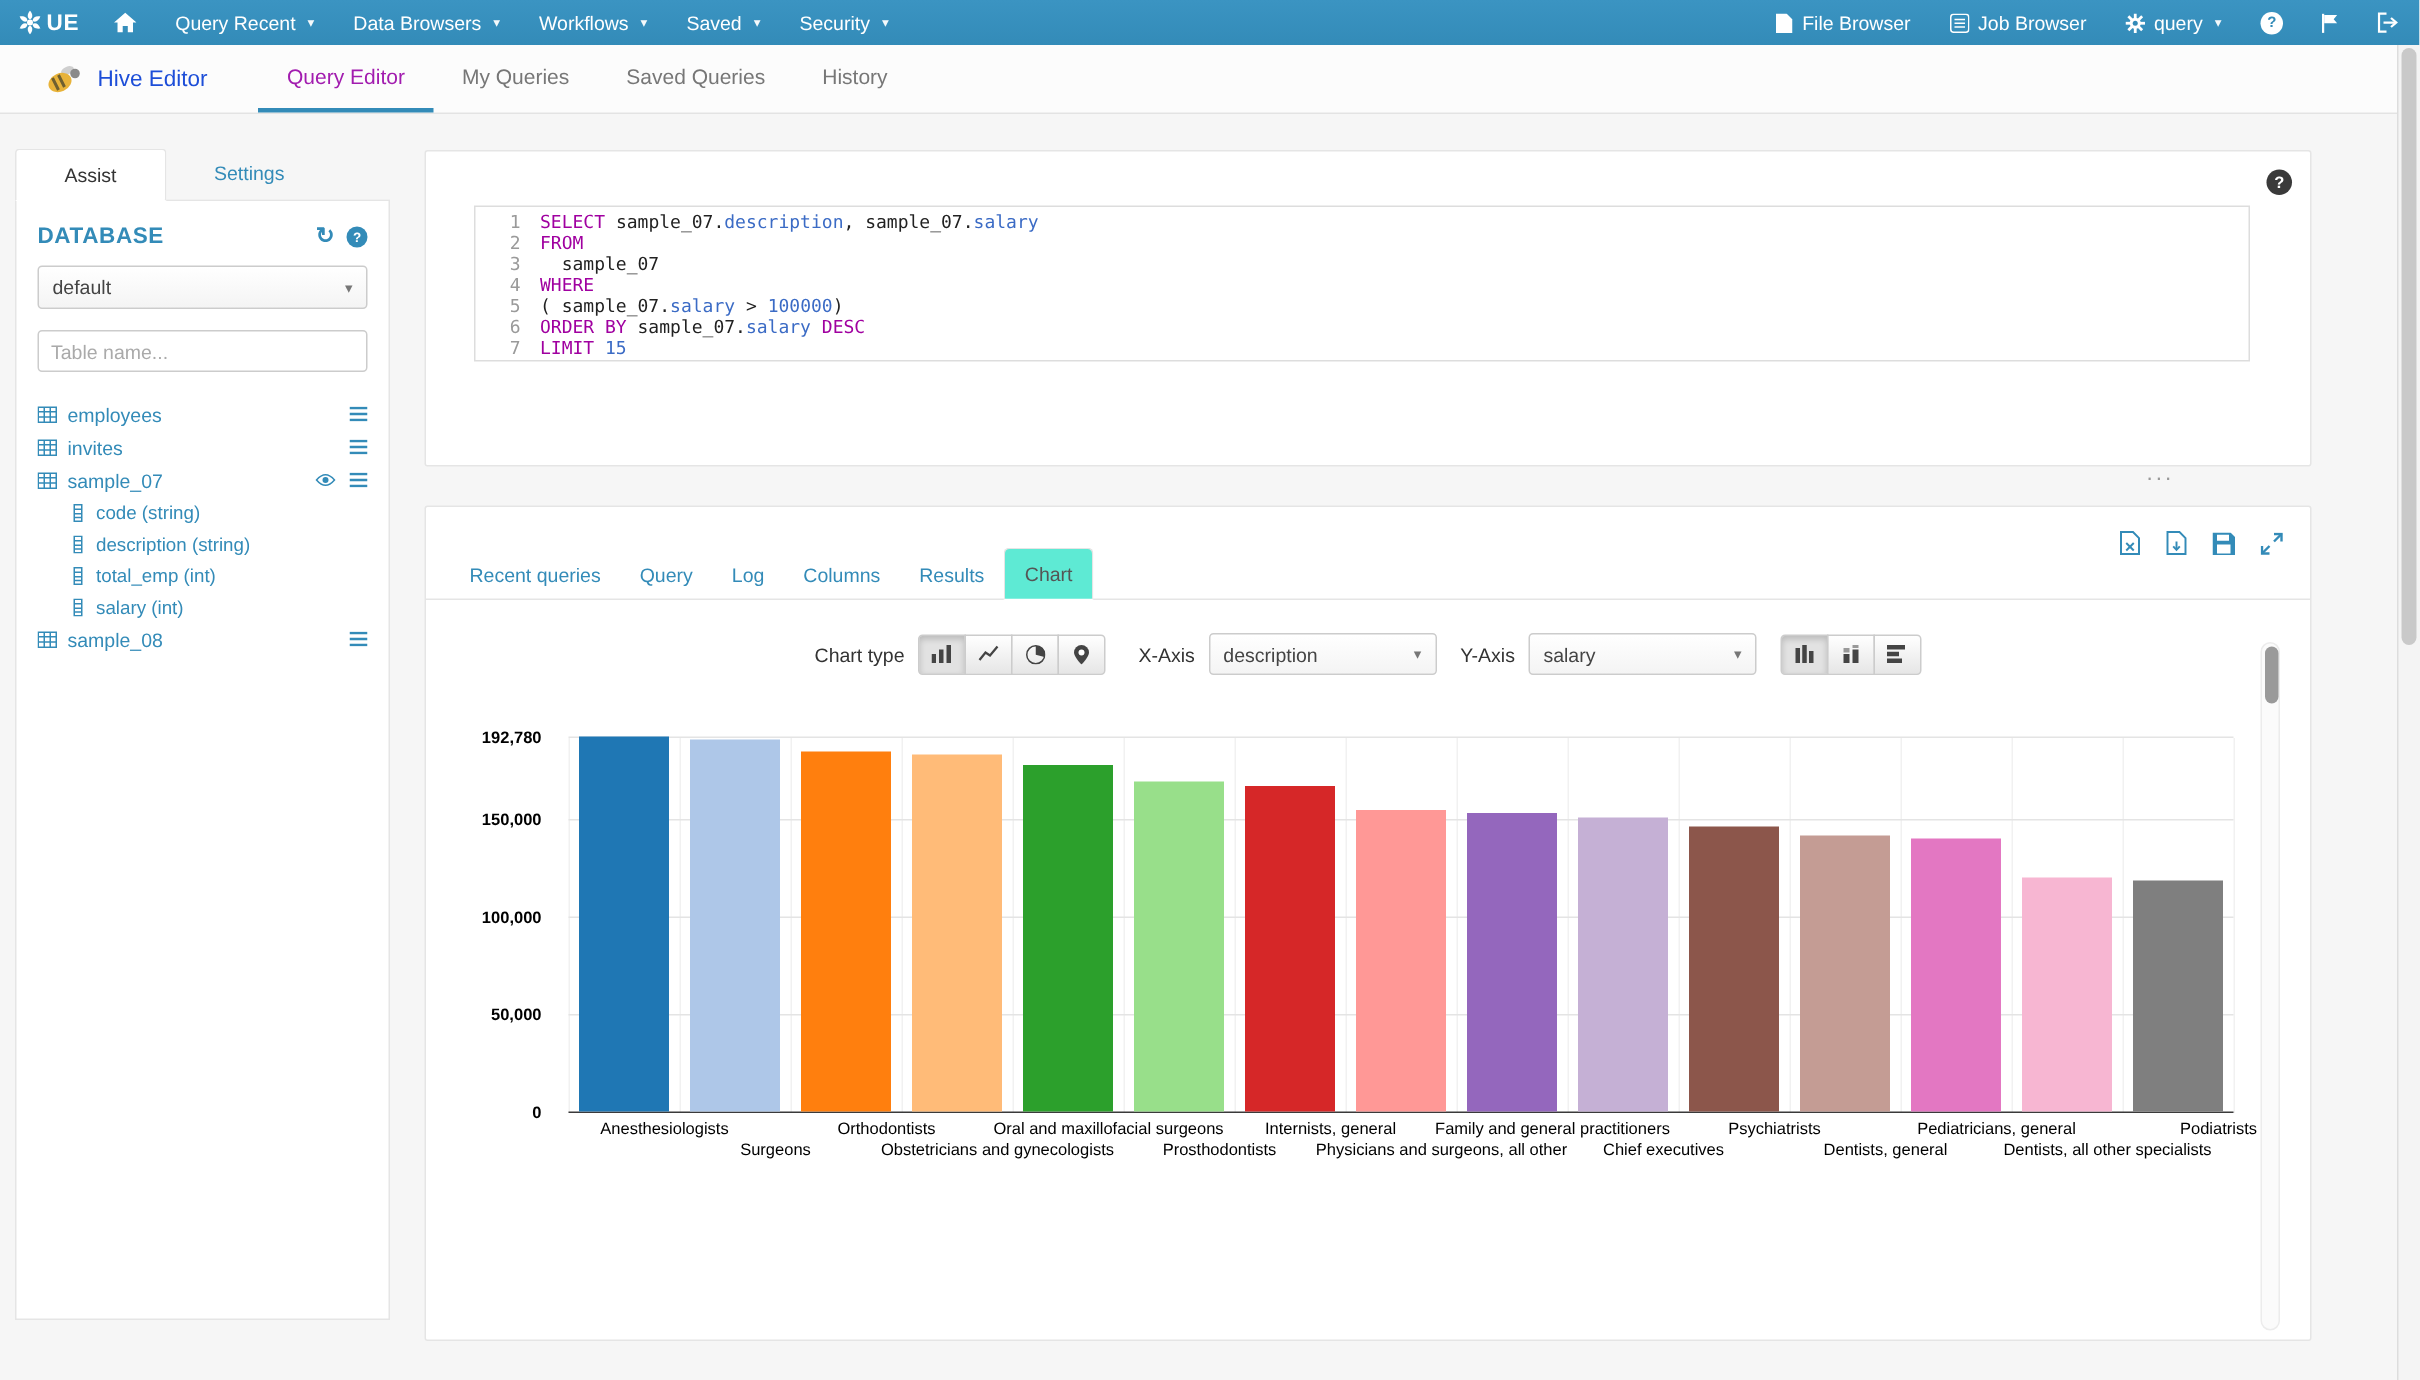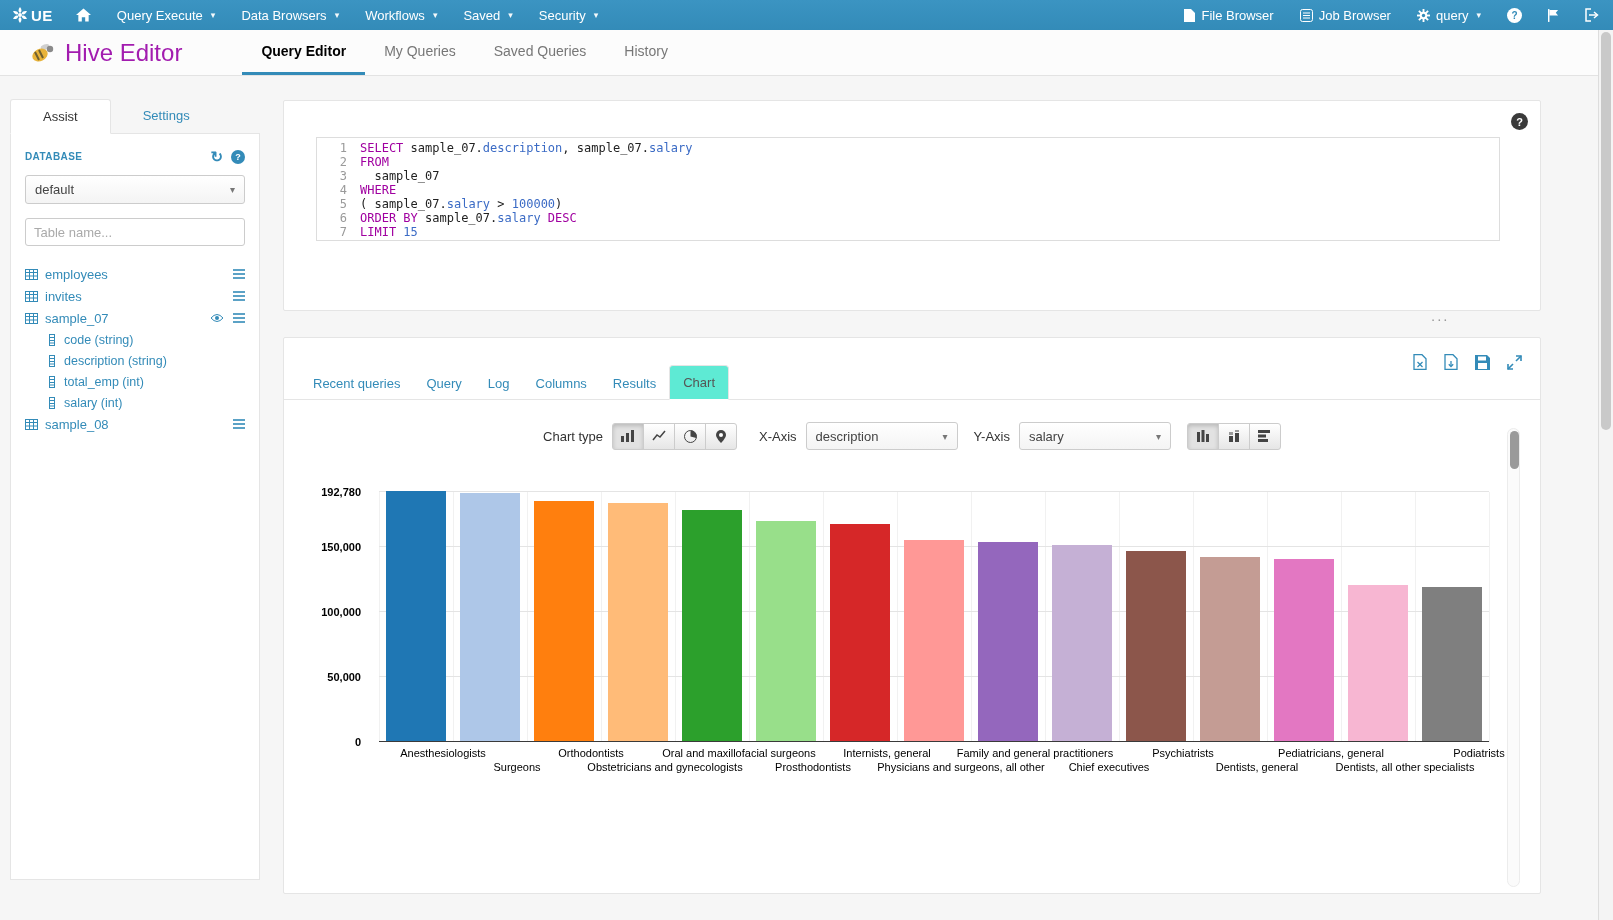--- a/index.html
+++ b/index.html
@@ -12,36 +12,36 @@
   
   .navbar{height:30px;background:linear-gradient(#3b94c2,#338bb8);display:flex;align-items:stretch;color:#fff;}
   .nav-item{display:flex;align-items:center;gap:6px;padding:0 13px;white-space:nowrap;}
   .brand{font-weight:bold;font-size:15px;letter-spacing:.5px;padding:0 10px 0 12px;gap:3px;}
   .caret{font-size:9px;opacity:.95;margin-left:2px;}
   .nav-right{margin-left:auto;display:flex;}
   .help-circle{width:15px;height:15px;border-radius:50%;background:#fff;color:#338bb8;font-size:10px;font-weight:bold;display:flex;align-items:center;justify-content:center;}
 
   
   .subnav{height:46px;background:#fcfcfc;border-bottom:1px solid #e3e3e3;display:flex;align-items:stretch;padding-left:30px;}
-  .app-title{color:#a21caf;font-size:24px;display:flex;align-items:center;gap:9px;margin-right:60px;}
+  .app-title{color:#1d4ed8;font-size:15px;display:flex;align-items:center;gap:9px;margin-right:34px;}
   .subnav-tabs{display:flex;align-items:stretch;}
   .subnav-tab{display:flex;align-items:center;padding:0 19px;font-size:14px;color:#777;border-bottom:3px solid transparent;}
-  .subnav-tab.active{color:#000000;font-weight:bold;border-bottom-color:#338bb8;}
+  .subnav-tab.active{color:#a21caf;font-weight:normal;border-bottom-color:#338bb8;}
 
   .content{position:relative;height:844px;}
 
   
   .sidebar{position:absolute;left:10px;top:23px;width:250px;}
   .side-tabs{display:flex;font-size:13px;}
   .side-tab{padding:9px 32px;}
   .side-tab.active{background:#fff;border:1px solid #e5e5e5;border-bottom:1px solid #fff;border-radius:3px 3px 0 0;position:relative;z-index:2;color:#333;}
   .side-tab.link{color:#338bb8;}
   .side-card{background:#fff;border:1px solid #e5e5e5;margin-top:-1px;height:747px;padding:15px 14px;}
   .db-head{display:flex;align-items:center;margin-bottom:11px;}
-  .db-label{color:#338bb8;font-weight:bold;font-size:10px;letter-spacing:.4px;}
+  .db-label{color:#338bb8;font-weight:bold;font-size:15px;letter-spacing:.4px;}
   .db-icons{margin-left:auto;display:flex;gap:8px;align-items:center;color:#338bb8;}
   .refresh-glyph{font-size:15px;line-height:1;font-weight:bold;}
   .blue-help{width:14px;height:14px;border-radius:50%;background:#338bb8;color:#fff;font-size:9px;font-weight:bold;display:flex;align-items:center;justify-content:center;}
   .fake-select{display:flex;align-items:center;height:29px;border:1px solid #ccc;border-radius:3px;background:linear-gradient(#fff,#f4f4f4);padding:0 9px;font-size:13px;color:#444;cursor:pointer;}
   .fake-select .sel-caret{margin-left:auto;color:#777;font-size:10px;}
   .tbl-input{width:100%;height:28px;border:1px solid #ccc;border-radius:3px;margin-top:14px;padding:0 8px;font-size:13px;font-family:inherit;color:#333;}
   .tbl-input::placeholder{color:#aaa;}
   #table-list{margin-top:17px;font-size:13px;}
   .tbl-row{display:flex;align-items:center;gap:7px;height:22px;color:#338bb8;cursor:pointer;}
   .row-icons{margin-left:auto;display:flex;gap:9px;align-items:center;}
@@ -127,21 +127,21 @@
     <span>UE</span>
   </a>
   <a class="nav-item">
     <span class="icn">
       <svg width="15" height="14" viewBox="0 0 16 14" fill="#fff">
           <path d="M8 0 L16 7 L13.5 7 L13.5 14 L9.8 14 L9.8 9.5 L6.2 9.5 L6.2 14 L2.5 14 L2.5 7 L0 7 Z"></path>
         </svg>
     </span>
   </a>
   <a class="nav-item">
-      <span>Query Execute</span>
+      <span>Query Recent</span>
       <span class="caret">▾</span>
     </a>
   <a class="nav-item">
       <span>Data Browsers</span>
       <span class="caret">▾</span>
     </a>
   <a class="nav-item">
       <span>Workflows</span>
       <span class="caret">▾</span>
     </a>

